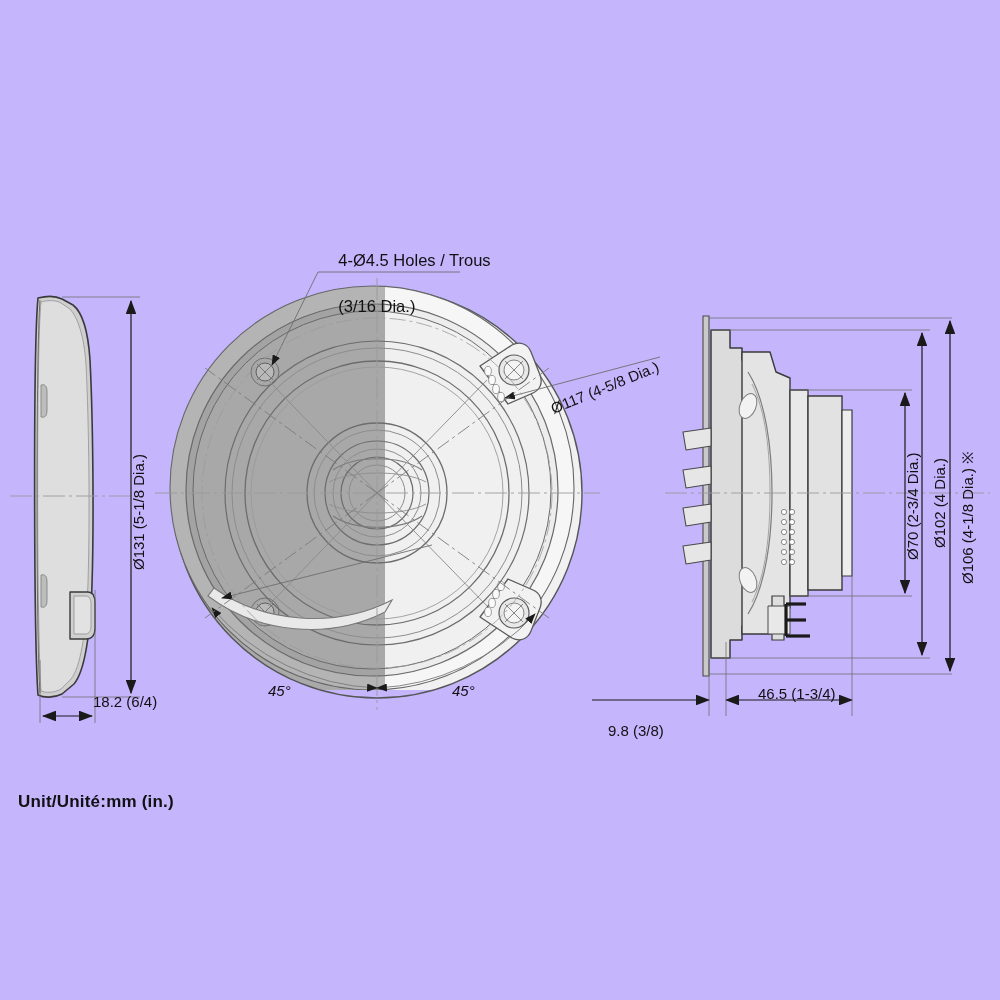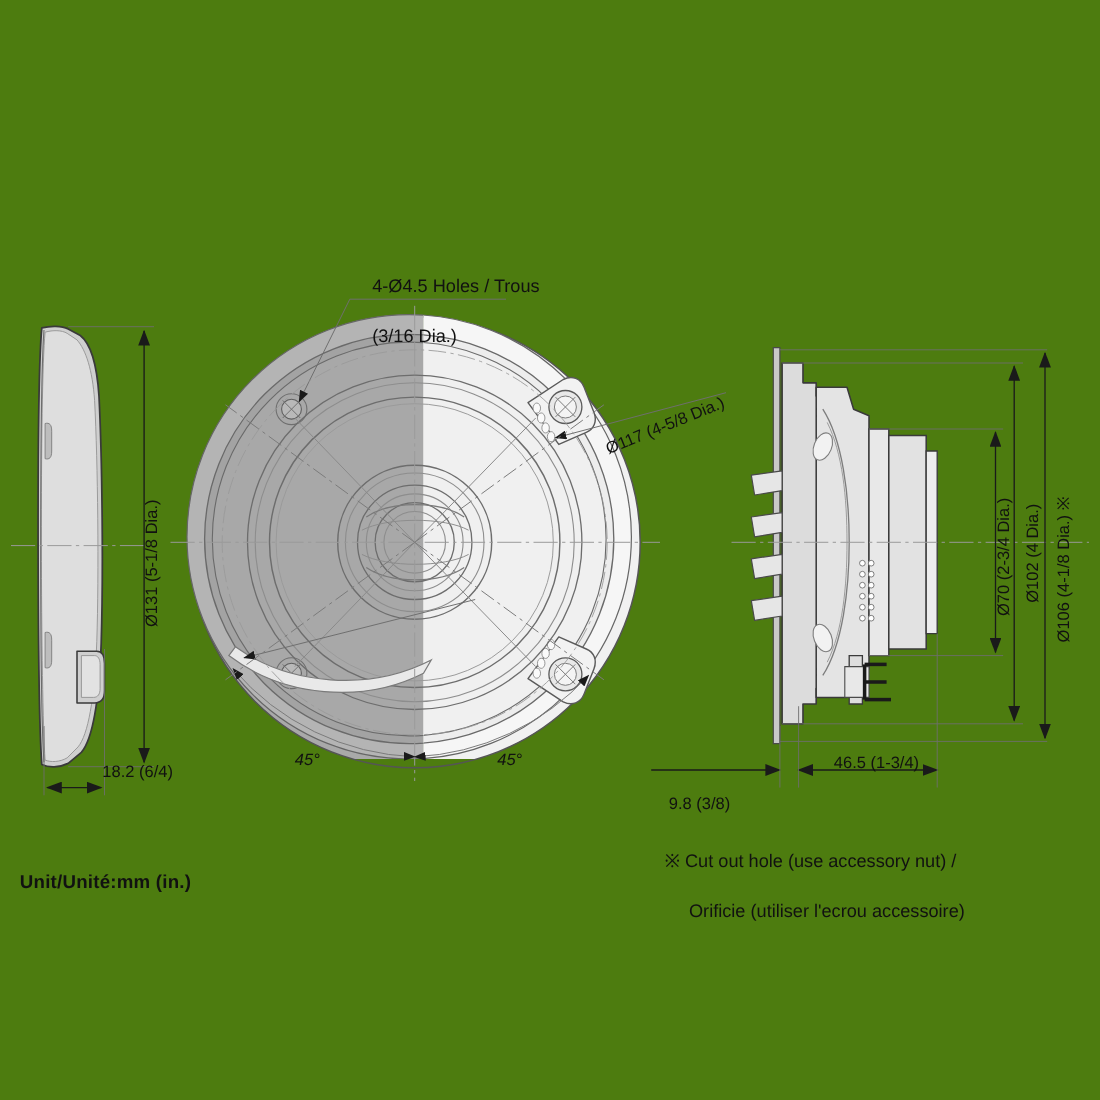--- a/index.html
+++ b/index.html
@@ -1,21 +1,21 @@
 <!DOCTYPE html>
 <html><head>
 <meta charset="utf-8">
 <style>
   html,body{margin:0;padding:0;background:#ffffff;}
   body{
     width:1000px;height:1000px;overflow:hidden;
     font-family:"Liberation Sans", sans-serif;
     color:#111;
   }
-  #sheet{position:relative;width:1000px;height:1000px;background:#4d7c0f;}
+  #sheet{position:relative;width:1000px;height:1000px;background:#c4b5fd;}
   svg.diagram{position:absolute;left:0;top:0;width:1000px;height:1000px;}
   .lbl{position:absolute;font-family:"Liberation Sans",sans-serif;color:#111;white-space:pre;}
   .t15{font-size:15px;line-height:20px;}
   .t16{font-size:16.5px;line-height:23px;}
   .bold{font-weight:bold;font-size:17px;letter-spacing:.2px;}
   .ital{font-style:italic;}
   .rot90{transform:rotate(-90deg);transform-origin:0 0;}
 </style>
 </head>
 <body>
@@ -301,19 +301,18 @@
 
   <div class="lbl t15 ital" style="left:452px;top:681px;">45°</div>
 
   <div class="lbl t15" style="left:93px;top:692px;">18.2 (6/4)</div>
 
   <div class="lbl t15" style="left:608px;top:676px;margin-top:45px;">9.8 (3/8)</div>
 
   <div class="lbl t15" style="left:742px;top:684px;margin-left:16px;">46.5 (1-3/4)</div>
 
   <div class="lbl t16" style="left:586px;top:749px;">
-    <span>※ Cut out hole (use accessory nut) /</span><br>
-    <span style="display:inline-block;margin-left:22px;">Orificie (utiliser l'ecrou accessoire)</span>
+    <br>
   </div>
 
   <div class="lbl bold" style="left:18px;top:792px;">Unit/Unité:mm (in.)</div>
 
 </div>
 
 </body></html>

